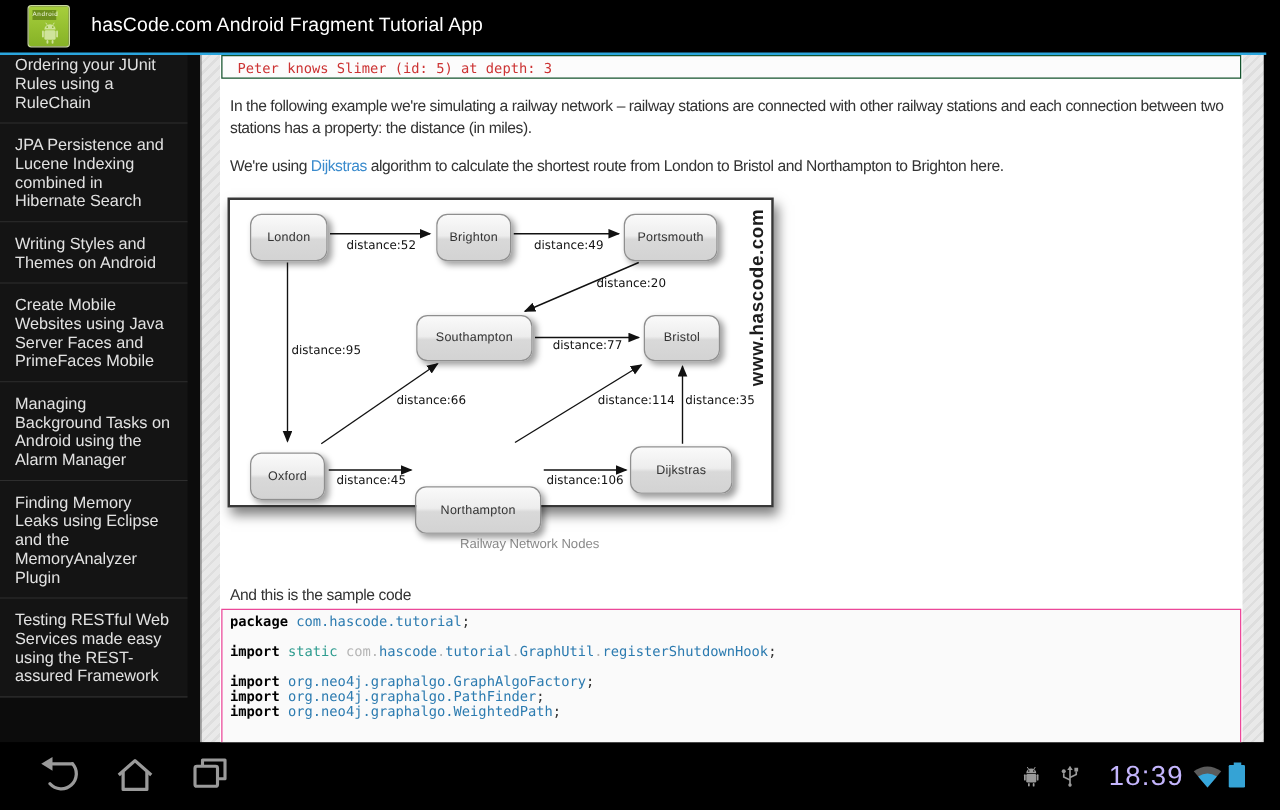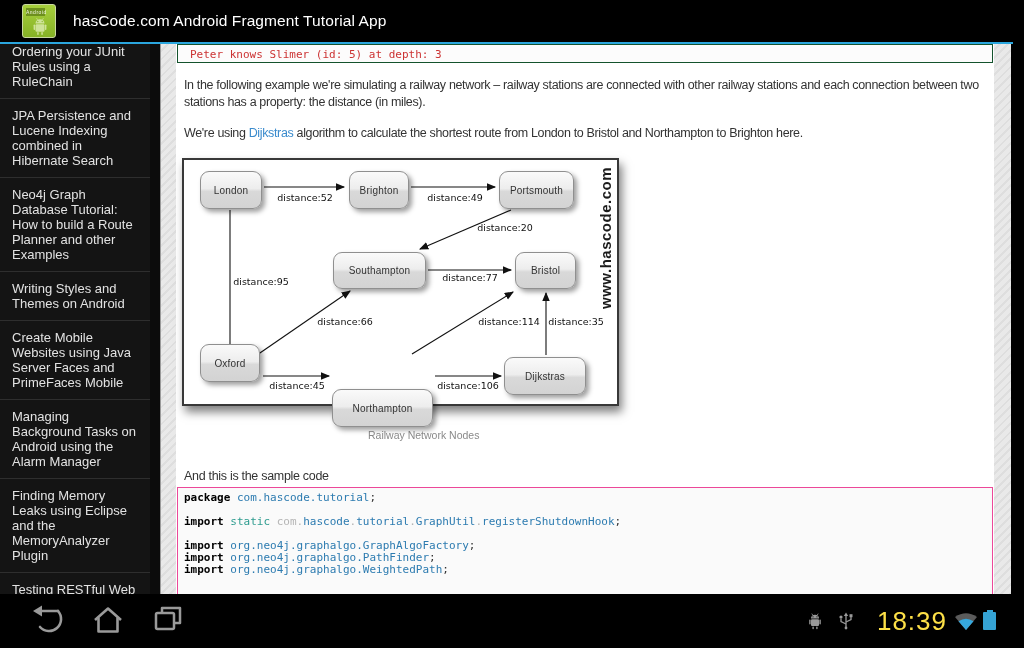--- a/index.html
+++ b/index.html
@@ -78,21 +78,21 @@
   .pl  { color:#333; }
 
   
   .nav-bar { position:absolute; left:0; top:594px; width:1024px; height:54px; background:#000; }
   .nav-icon { position:absolute; top:9px; }
   .nav-back    { left:26px; }
   .nav-home    { left:90px; }
   .nav-recents { left:150px; }
   .status-cluster { position:absolute; right:28px; top:0; height:54px;
                     display:flex; align-items:center; gap:15px; }
-  .clock { font-size:26px; color:#fde047; letter-spacing:1px; margin-left:8px;text-align:center; }
+  .clock { font-size:22px; color:#c4b5fd; letter-spacing:1px; margin-left:8px;text-align:center; }
   .battery { width:13px; height:18px; background:#35a3d5; border-radius:1px; position:relative; margin-left:-10px;}
   .battery:before { content:""; position:absolute; left:3.5px; top:-2px; width:6px; height:2px;
                     background:#35a3d5; }
 </style>
 </head>
 <body>
 
 <div class="screen">
 
   <div class="action-bar">
@@ -115,21 +115,20 @@
     </div>
     <div class="ab-title">hasCode.com Android Fragment Tutorial App</div>
   </div>
   <div class="accent-line"></div>
 
   <div class="body">
 
     <div class="sidebar">
         <div class="sb-item">Ordering your JUnit Rules using a RuleChain</div>
         <div class="sb-item">JPA Persistence and Lucene Indexing combined in Hibernate Search</div>
-        <div class="sb-item">Neo4j Graph Database Tutorial: How to build a Route Planner and other Examples</div>
         <div class="sb-item">Writing Styles and Themes on Android</div>
         <div class="sb-item">Create Mobile Websites using Java Server Faces and PrimeFaces Mobile</div>
         <div class="sb-item">Managing Background Tasks on Android using the Alarm Manager</div>
         <div class="sb-item">Finding Memory Leaks using Eclipse and the MemoryAnalyzer Plugin</div>
         <div class="sb-item">Testing RESTful Web Services made easy using the REST-assured Framework</div>
       </div>
 
     <div class="webview">
       <div class="white-content">
 
@@ -169,21 +168,21 @@
               <div class="edge-label" style="left: 161px; top: 161px;">distance:66</div>
               <div class="edge-label" style="left: 325px; top: 161px;">distance:114</div>
               <div class="edge-label" style="left: 392px; top: 161px;">distance:35</div>
               <div class="edge-label" style="left: 113px; top: 225px;">distance:45</div>
               <div class="edge-label" style="left: 284px; top: 225px;">distance:106</div>
               <div class="dnode" style="left: 16px; top: 11px; width: 62px; height: 38px;">London</div>
               <div class="dnode" style="left: 165px; top: 11px; width: 60px; height: 38px;">Brighton</div>
               <div class="dnode" style="left: 315px; top: 11px; width: 75px; height: 38px;">Portsmouth</div>
               <div class="dnode" style="left: 149px; top: 92px; width: 93px; height: 37px;">Southampton</div>
               <div class="dnode" style="left: 331px; top: 92px; width: 61px; height: 37px;">Bristol</div>
-              <div class="dnode" style="left: 16px; top: 184px; width: 60px; height: 38px;">Oxford</div>
+              <div class="dnode" style="left: 16px; top: 202px; width: 60px; height: 38px;">Oxford</div>
               <div class="dnode" style="left: 148px; top: 197px; width: 101px; height: 38px; margin-top: 32px;">Northampton</div>
               <div class="dnode" style="left: 320px; top: 197px; width: 82px; height: 38px;">Dijkstras</div>
             </div>
           <div class="watermark">www.hascode.com</div>
         </div>
 
         <div class="fig-caption">Railway Network Nodes</div>
 
         <div class="code-intro">And this is the sample code</div>
 

